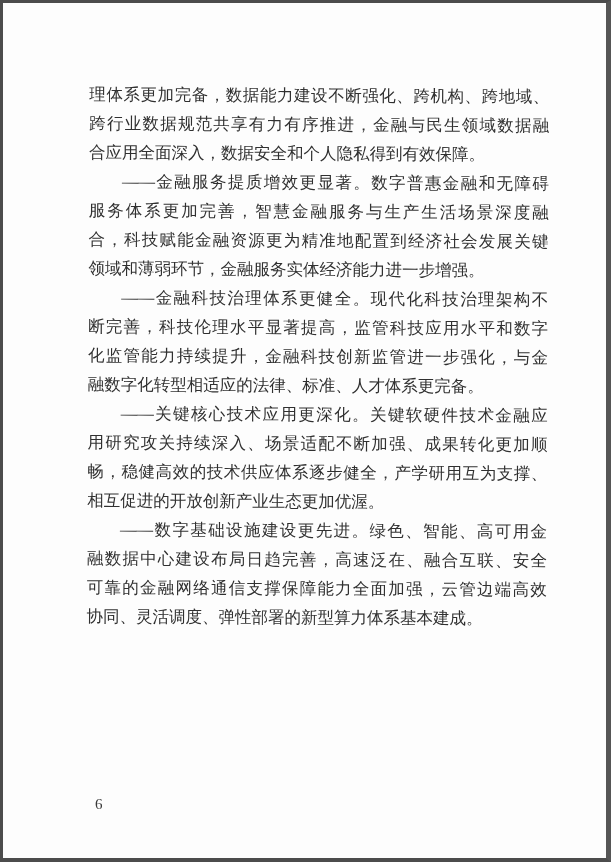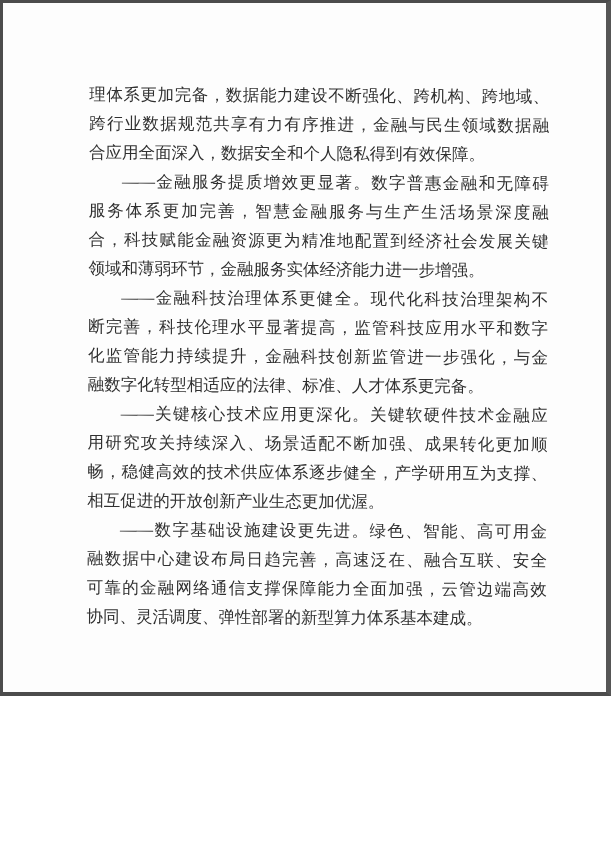--- a/index.html
+++ b/index.html
@@ -3,21 +3,21 @@
 <meta charset="utf-8">
 <style>
   html, body {
     margin: 0;
     padding: 0;
     background: #ffffff;
   }
   .scan {
     position: relative;
     width: 611px;
-    height: 696px;
+    height: 862px;
     box-sizing: border-box;
     background: var(--paper, #fdfdfd);
     border-top: 3px solid var(--frame, #4c4c4c);
     border-left: 3px solid var(--frame, #4c4c4c);
     border-right: 5px solid var(--frame-heavy, #565656);
     border-bottom: 4px solid var(--frame, #4c4c4c);
     overflow: hidden;
   }
   .doc-body {
     position: absolute;

